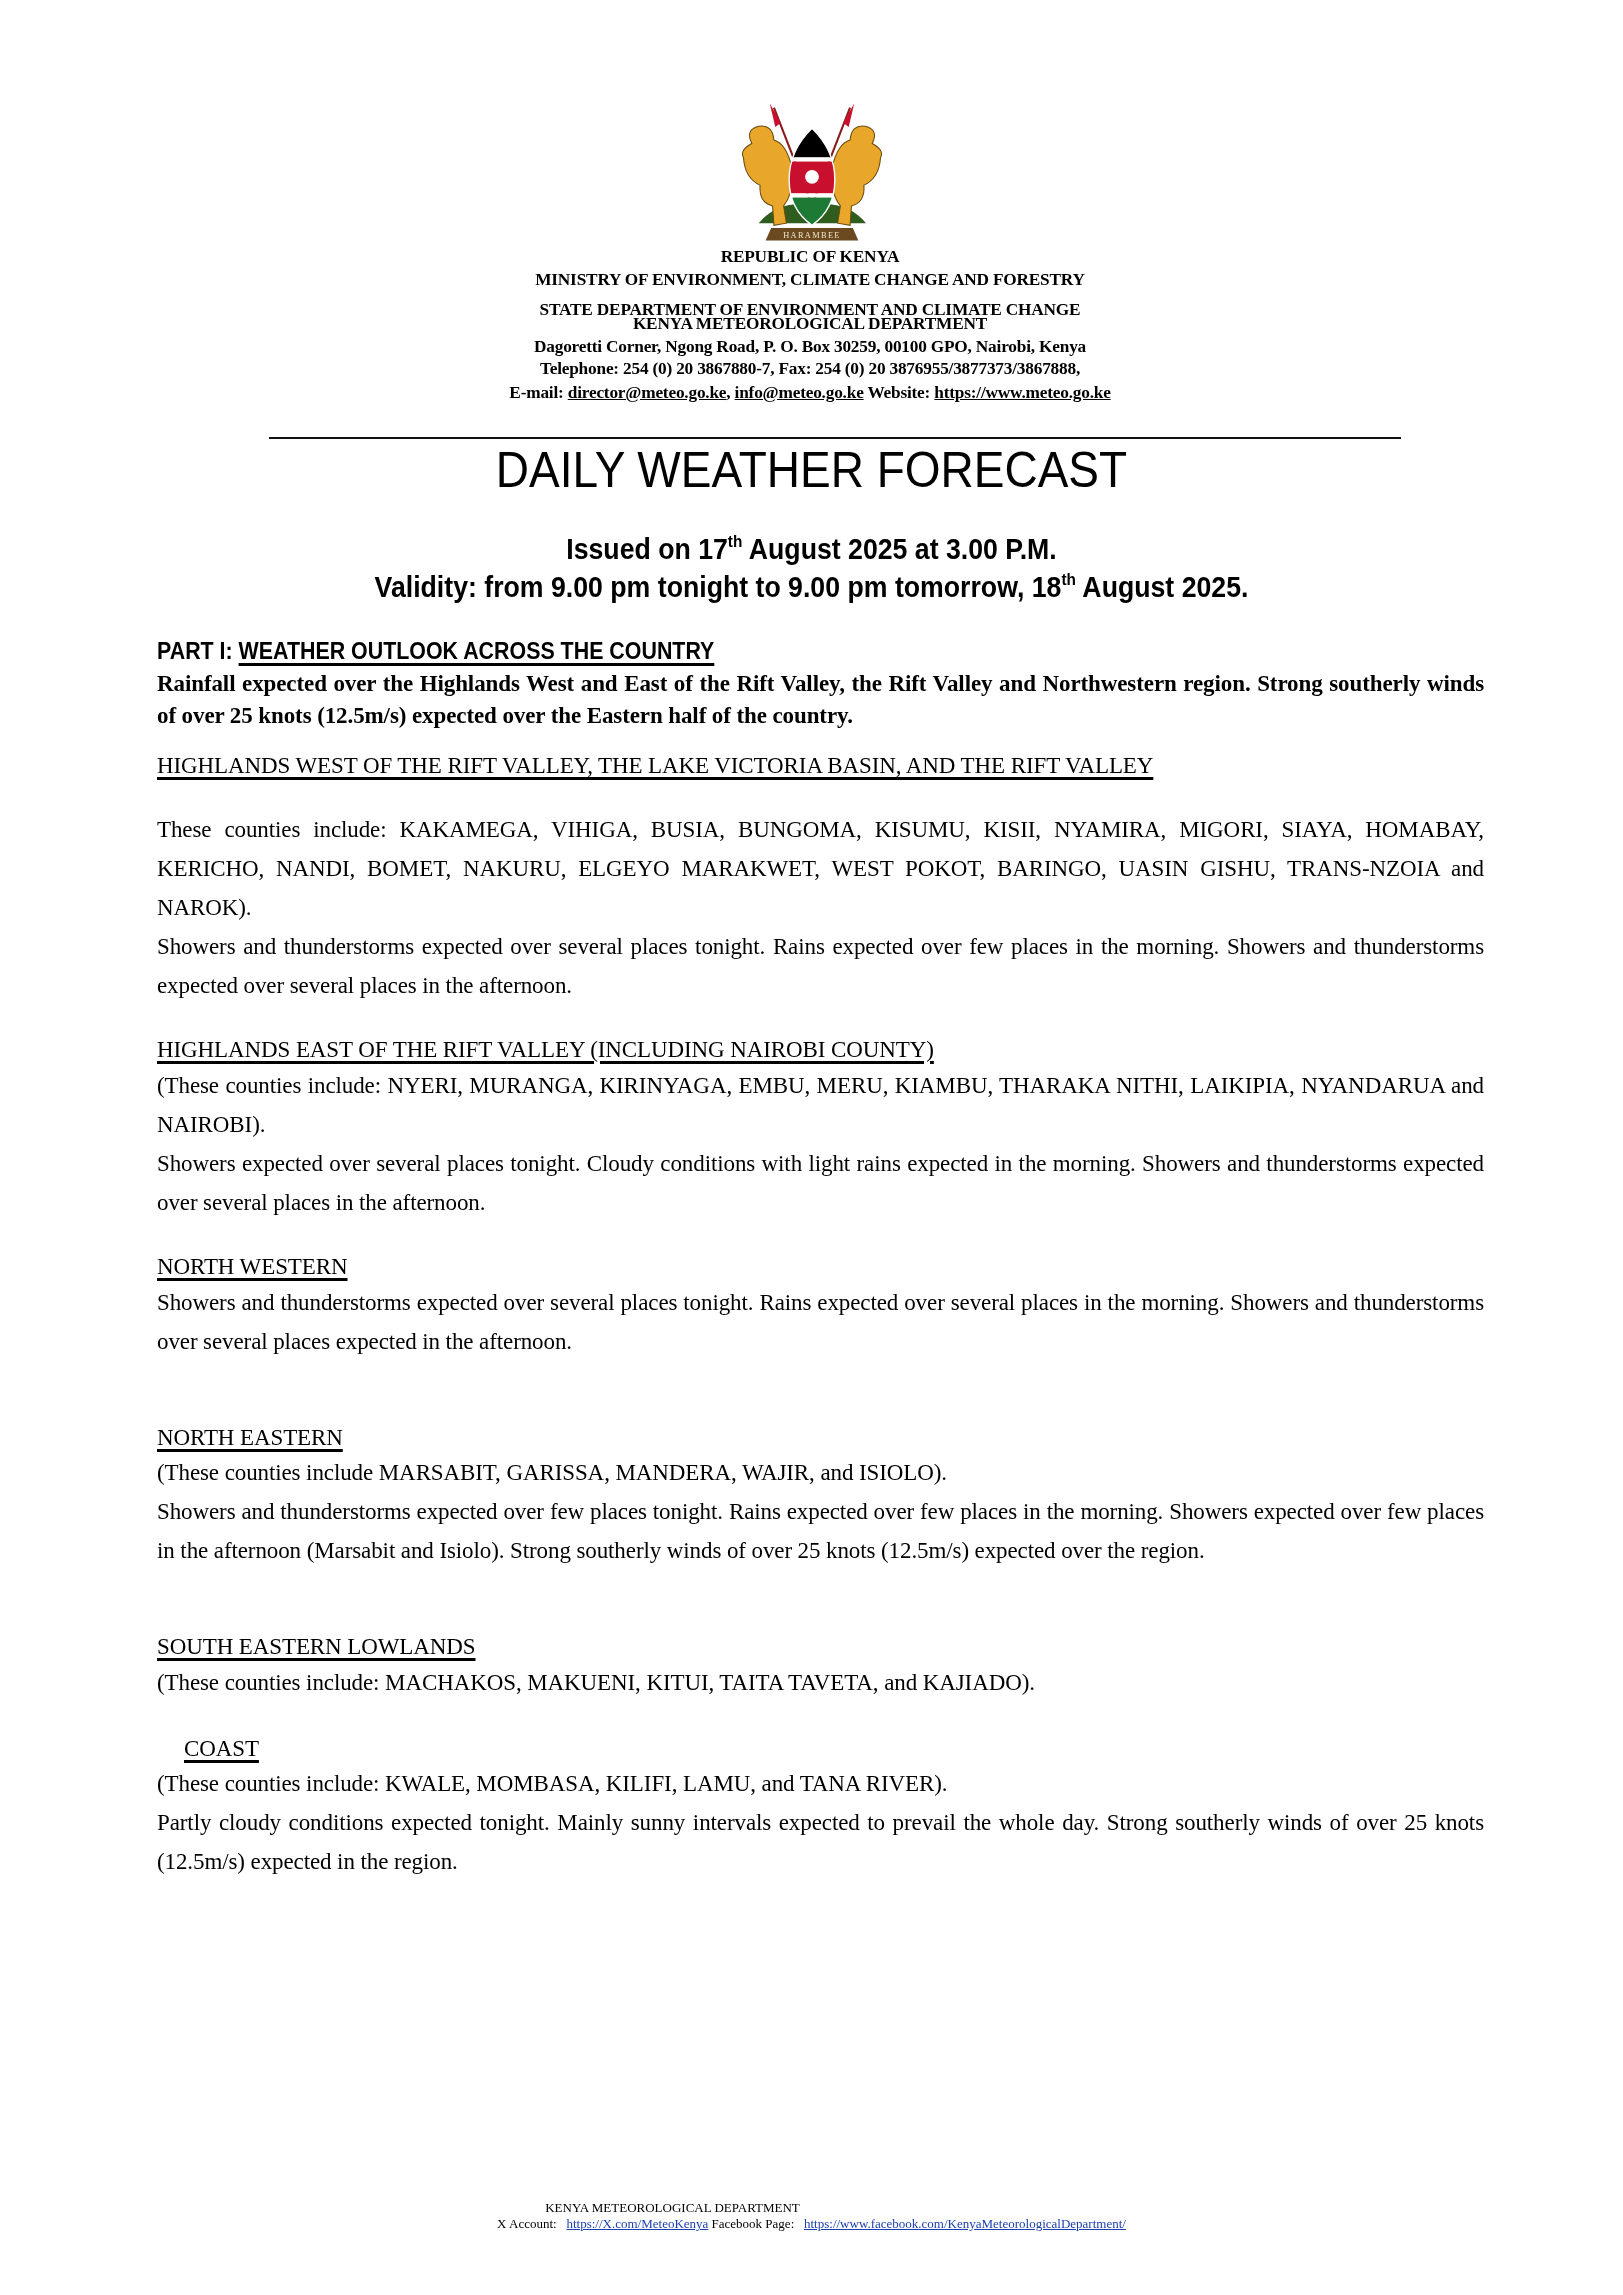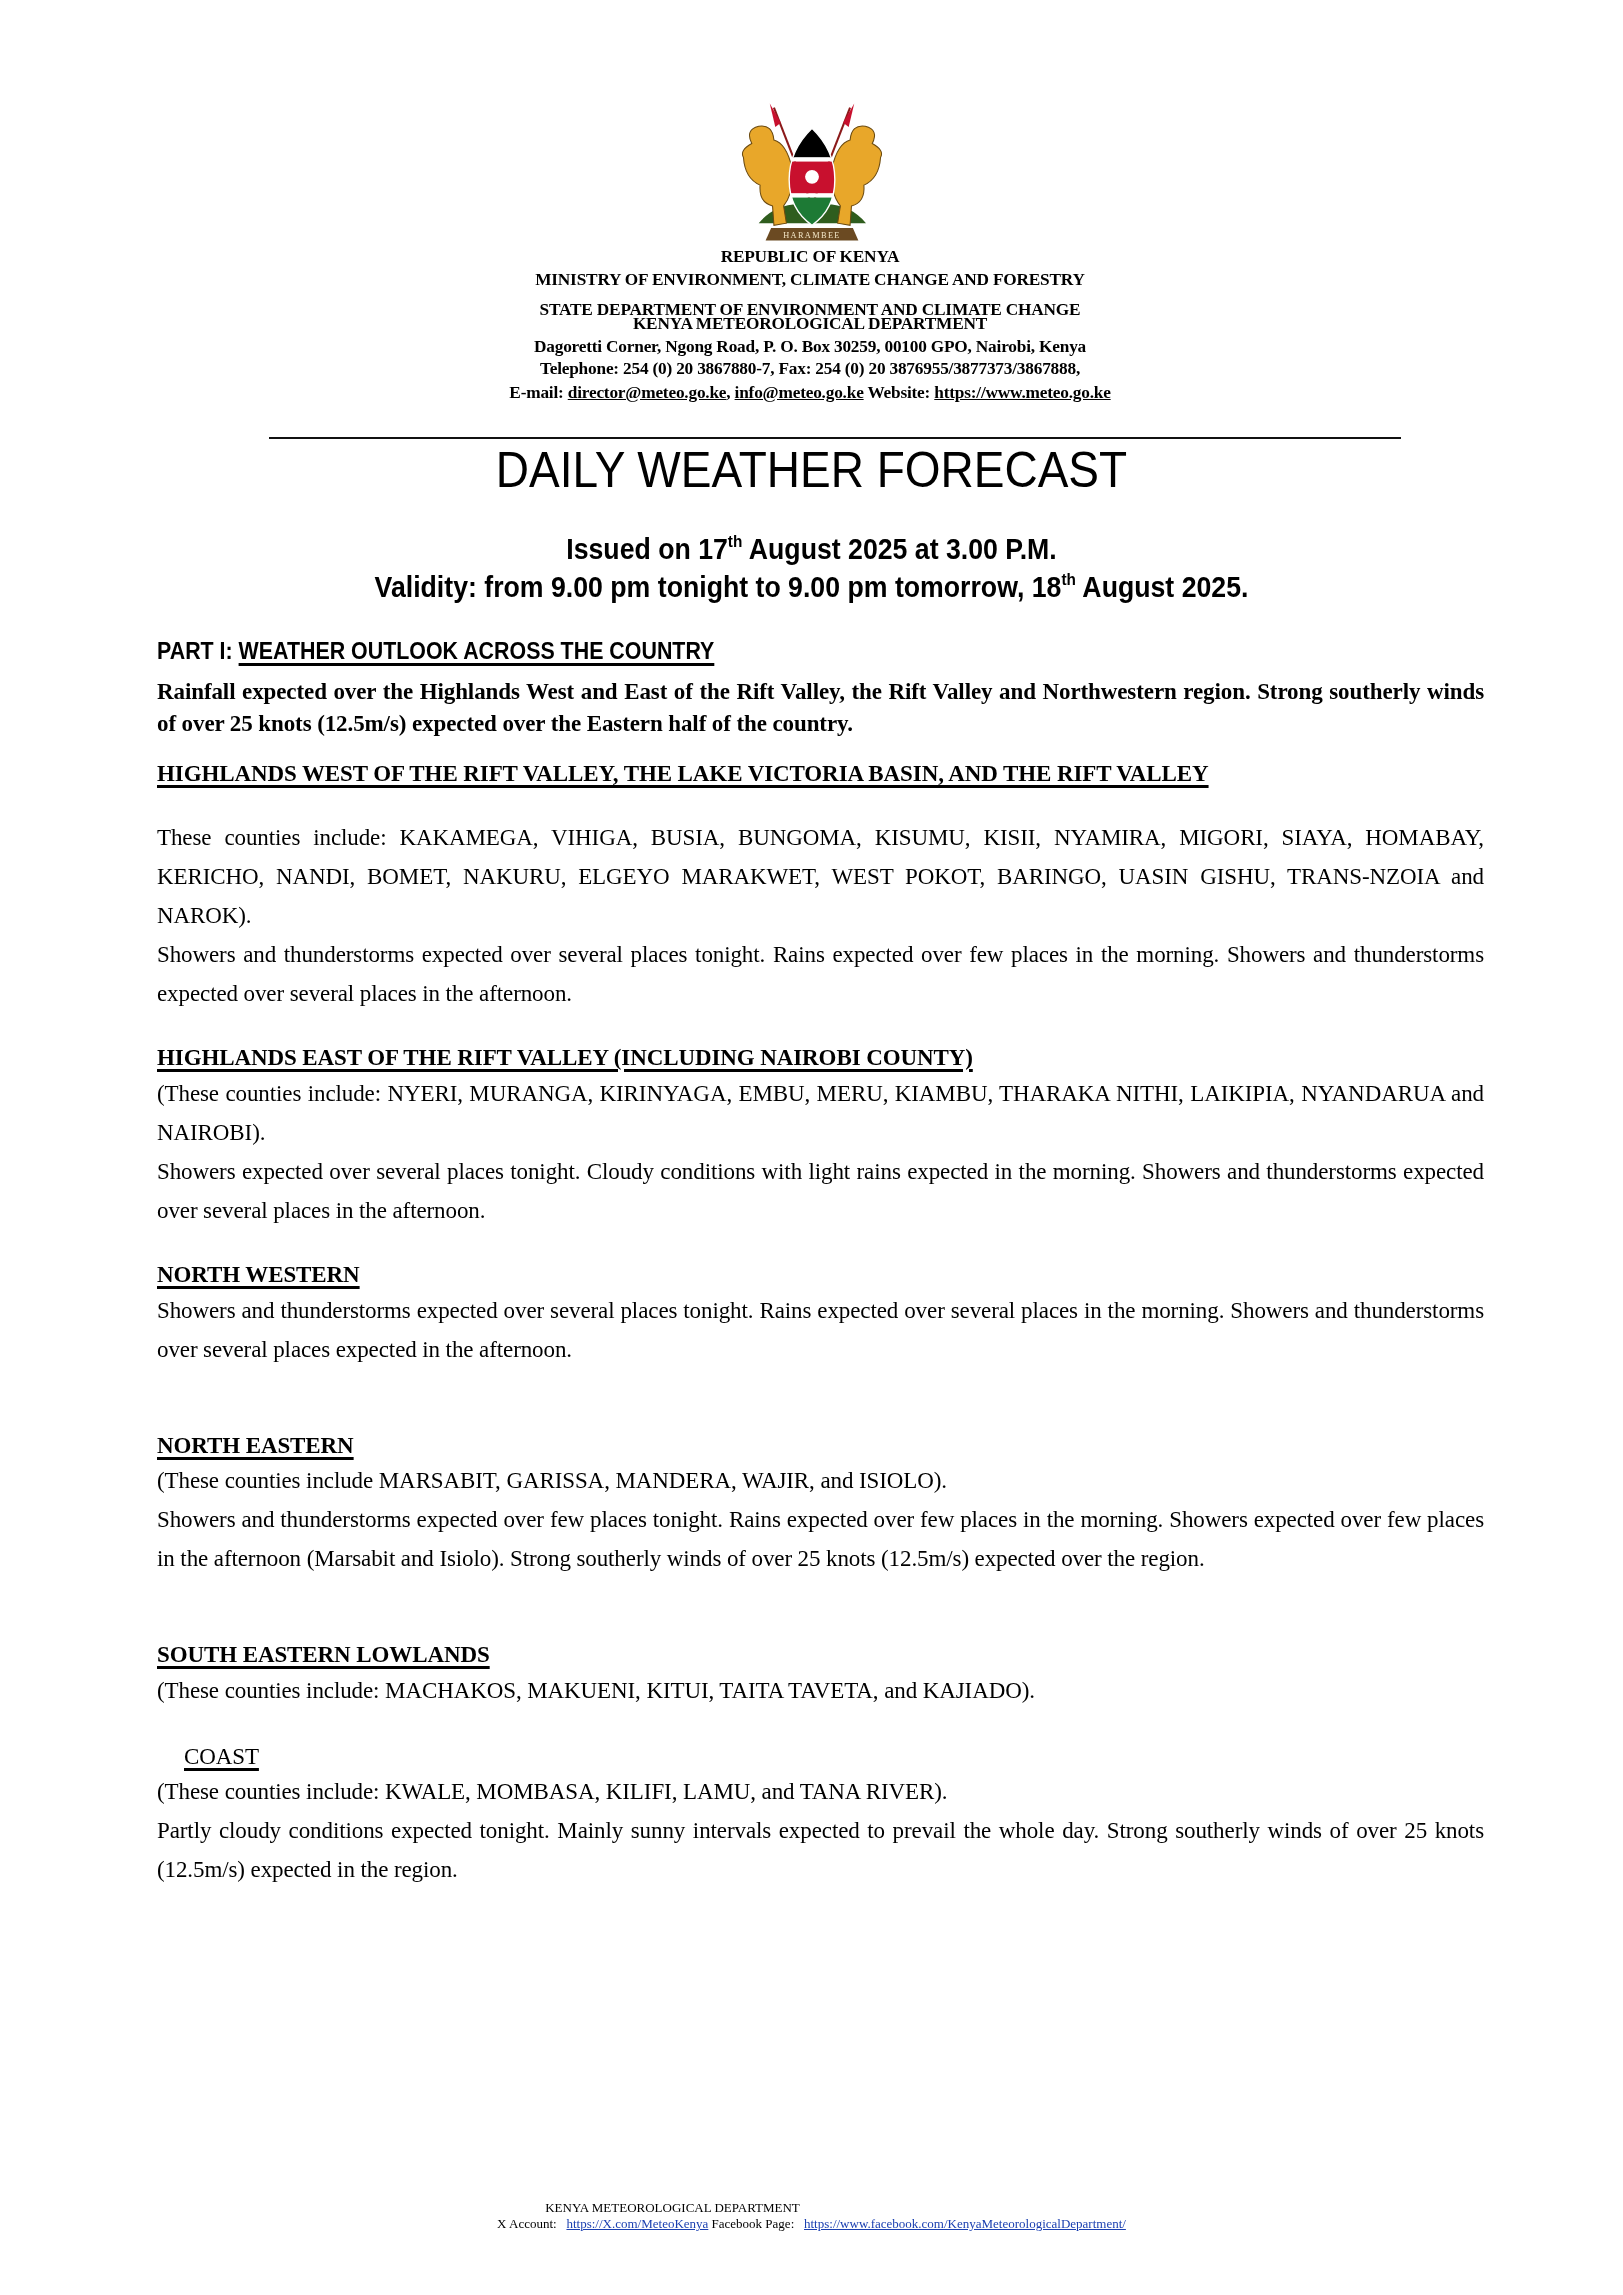--- a/index.html
+++ b/index.html
@@ -14,21 +14,21 @@
   #title { position: absolute; left: 0; width: 1623px; top: 436px; text-align: center; font-family: "Liberation Sans", sans-serif; font-size: 50px; line-height: 69px; transform: scaleX(0.92); transform-origin: center; }
   .issued { position: absolute; left: 0; width: 1623px; text-align: center; font-family: "Liberation Sans", sans-serif; font-weight: bold; font-size: 29px; line-height: 39px; transform: scaleX(0.92); transform-origin: center; }
   .issued sup { font-size: 16.7px; vertical-align: 12.5px; line-height: 0; }
 
   
   #content { position: absolute; left: 157px; top: 637px; width: 1327px; }
   .part-head { font-family: "Liberation Sans", sans-serif; font-weight: bold; font-size: 23px; line-height: 28px; transform: scaleX(0.93); transform-origin: left; white-space: nowrap; }
   .part-head u { text-decoration-thickness: 2.8px; text-underline-offset: 3.5px; }
   .outlook { font-family: "Liberation Serif", serif; font-weight: bold; font-size: 23px; line-height: 32px; text-align: justify; letter-spacing: -0.1px; }
   .region { margin-top: 0; }
-  .rh { font-family: "Liberation Serif", serif; font-weight: bold; font-size: 23px; line-height: 30.5px; text-decoration: underline; text-decoration-thickness: 2.8px; text-underline-offset: 4.2px; display: inline-block; letter-spacing: -0.1px; }
+  .rh { font-family: "Liberation Serif", serif; font-weight: normal; font-size: 23px; line-height: 30.5px; text-decoration: underline; text-decoration-thickness: 2.8px; text-underline-offset: 4.2px; display: inline-block; letter-spacing: -0.1px; }
   .rh.normal { font-weight: normal; margin-left: 27px; }
   .p { font-family: "Liberation Serif", serif; font-size: 23px; line-height: 39px; text-align: justify; text-align-last: left; letter-spacing: -0.1px; }
 
   
   .ft { position: absolute; left: 0; width: 1623px; text-align: center; font-family: "Liberation Serif", serif; font-size: 13px; line-height: 16.7px; }
   .ft a { color: #1a3fb0; text-decoration: underline; }
 </style>
 </head>
 <body>
 
@@ -77,21 +77,21 @@
 
 <div id="rule"></div>
 
 <div id="title">DAILY WEATHER FORECAST</div>
 
 <div class="issued" style="top:530px;"><span>Issued on 17</span><sup>th</sup><span> August 2025 at 3.00 P.M.</span></div>
 <div class="issued" style="top:568px;"><span>Validity: from 9.00 pm tonight to 9.00 pm tomorrow, 18</span><sup>th</sup><span> August 2025.</span></div>
 
 <div id="content">
   <div class="part-head"><span>PART I: </span><u>WEATHER OUTLOOK ACROSS THE COUNTRY</u></div>
-  <div class="outlook" style="margin-top:11px;">Rainfall expected over the Highlands West and East of the Rift Valley, the Rift Valley and Northwestern region. Strong southerly winds of over 25 knots (12.5m/s) expected over the Eastern half of the country.</div>
+  <div class="outlook" style="margin-top:3px;">Rainfall expected over the Highlands West and East of the Rift Valley, the Rift Valley and Northwestern region. Strong southerly winds of over 25 knots (12.5m/s) expected over the Eastern half of the country.</div>
 
   <div class="region" style="margin-top:19.4px;">
     <div class="rh">HIGHLANDS WEST OF THE RIFT VALLEY, THE LAKE VICTORIA BASIN, AND THE RIFT VALLEY</div>
     <div class="p" style="margin-top:28px;">These counties include: KAKAMEGA, VIHIGA, BUSIA, BUNGOMA, KISUMU, KISII, NYAMIRA, MIGORI, SIAYA, HOMABAY, KERICHO, NANDI, BOMET, NAKURU, ELGEYO MARAKWET, WEST POKOT, BARINGO, UASIN GISHU, TRANS-NZOIA and NAROK).</div>
     <div class="p">Showers and thunderstorms expected over several places tonight. Rains expected over few places in the morning. Showers and thunderstorms expected over several places in the afternoon.</div>
   </div>
 
   <div class="region" style="margin-top:30.5px;">
     <div class="rh">HIGHLANDS EAST OF THE RIFT VALLEY (INCLUDING NAIROBI COUNTY)</div>
     <div class="p">(These counties include: NYERI, MURANGA, KIRINYAGA, EMBU, MERU, KIAMBU, THARAKA NITHI, LAIKIPIA, NYANDARUA and NAIROBI).</div>

